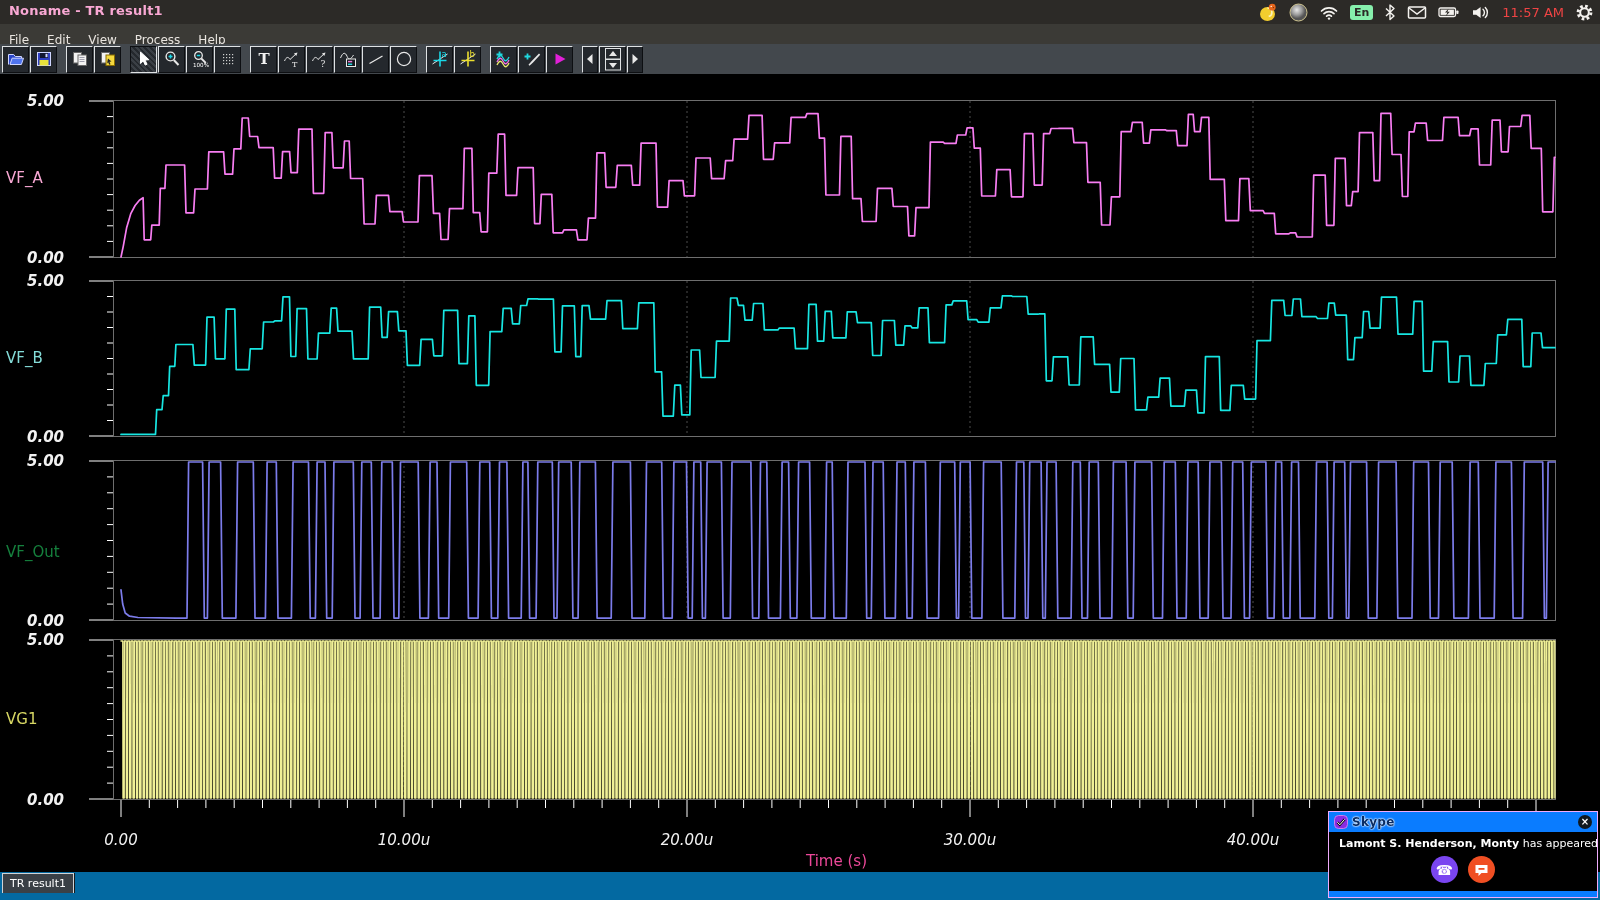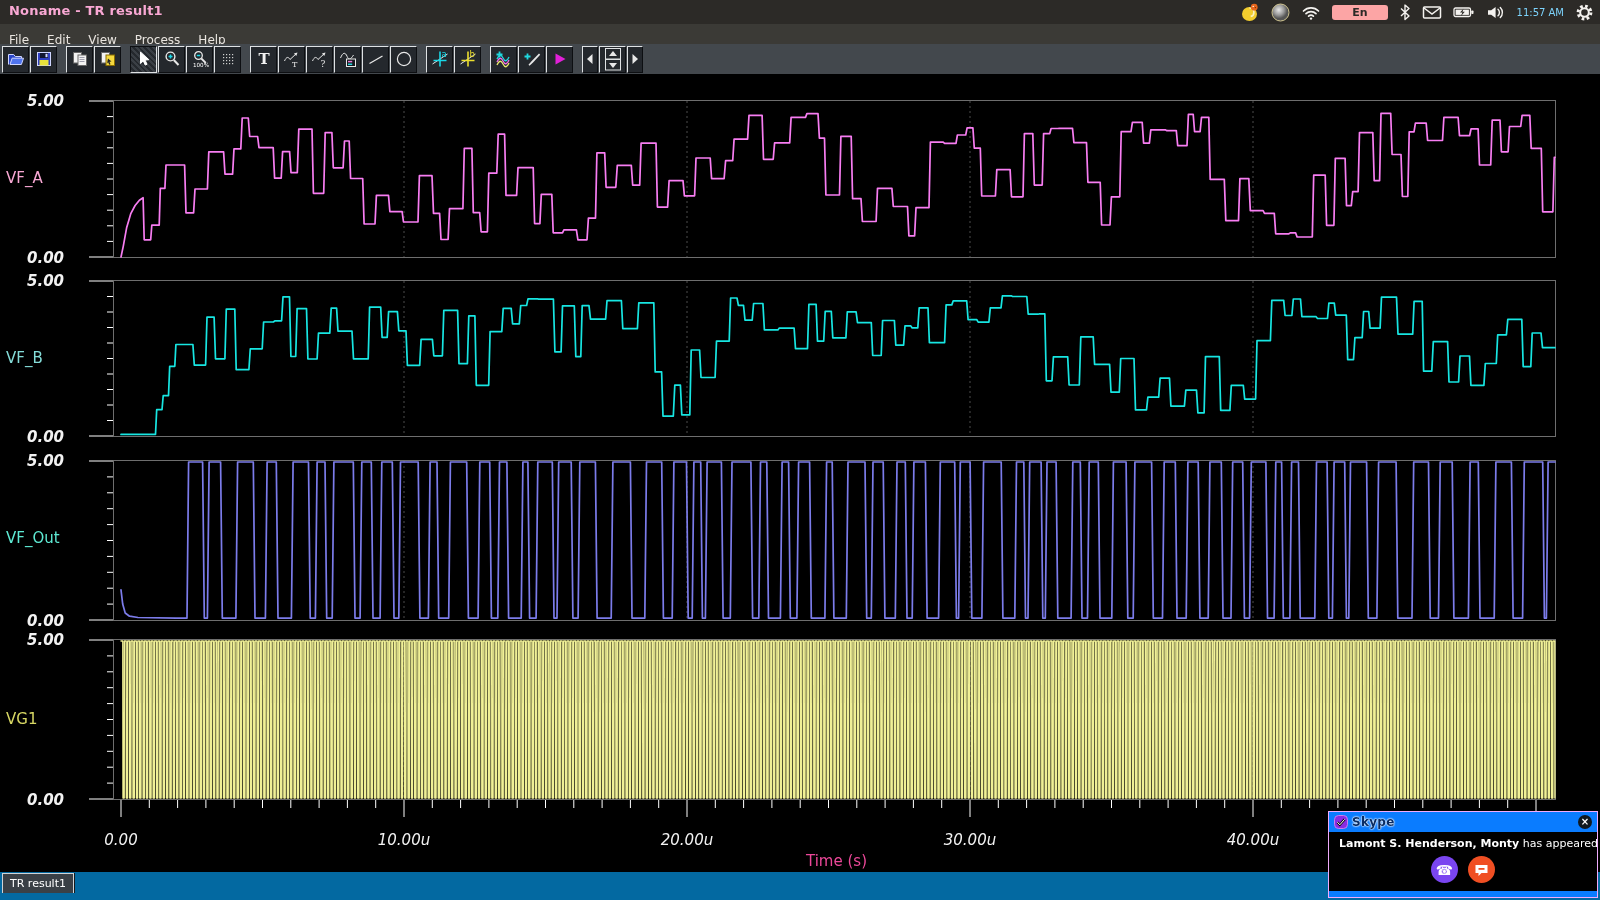--- a/index.html
+++ b/index.html
@@ -3,22 +3,22 @@
 <meta charset="utf-8">
 <style>
   html,body{margin:0;padding:0;background:#000;}
   body{width:1600px;height:900px;position:relative;overflow:hidden;
        font-family:"DejaVu Sans",sans-serif;-webkit-font-smoothing:antialiased;}
   
   #titlebar{position:absolute;left:0;top:0;width:1600px;height:24px;background:#2c2a27;z-index:5;}
   #title-text{position:absolute;left:9px;top:3px;font-size:13px;font-weight:bold;color:#f9a8d4;letter-spacing:.2px;}
   #tray{position:absolute;right:6px;top:0;height:24px;display:flex;align-items:center;gap:11px;}
   .tray-ic{display:flex;align-items:center;justify-content:center;height:24px;}
-  #kbd-ind{background:#fca5a5;color:#2c2a27;font-size:11px;font-weight:bold;border-radius:3px;padding:1px 20px;line-height:13px;}
-  #clock-text{color:#7dd3fc;font-size:10px;}
+  #kbd-ind{background:#86efac;color:#2c2a27;font-size:11px;font-weight:bold;border-radius:3px;padding:1px 4px;line-height:13px;}
+  #clock-text{color:#ef4444;font-size:13px;}
   #menubar{position:absolute;left:0;top:24px;width:1600px;height:32px;background:#3b3a36;z-index:5;display:flex;align-items:center;}
   .menu-item{color:#e9e5e0;font-size:12px;padding:0 9px;line-height:20px;cursor:default;}
   .menu-item u{text-decoration:underline;}
   #toolbar{position:absolute;left:0;top:44px;width:1600px;height:30px;background:#43484d;z-index:5;display:flex;align-items:center;padding-left:2px;box-sizing:border-box;}
   .tgap{width:8px;flex:0 0 auto;}
   .tbtn{flex:0 0 auto;width:27px;height:27px;background:#24282d;border:1px solid;border-color:#dfe2e4 #0d0f12 #0d0f12 #dfe2e4;box-sizing:border-box;display:flex;align-items:center;justify-content:center;margin-right:1px;}
   .tbtn.pressed{border-color:#0d0f12 #dfe2e4 #dfe2e4 #0d0f12;background-image:repeating-linear-gradient(45deg,#3a3f45 0 2px,#24282d 2px 4px);}
   .tbtn.narrow{width:16px;}
   .tbtn svg{display:block;}
   
@@ -396,21 +396,21 @@
       <line x1="0" y1="112.3" x2="-6" y2="112.3" stroke="#fff"></line>
       <line x1="0" y1="96.4" x2="-6" y2="96.4" stroke="#fff"></line>
       <line x1="0" y1="80.5" x2="-6" y2="80.5" stroke="#fff"></line>
       <line x1="0" y1="64.6" x2="-6" y2="64.6" stroke="#fff"></line>
       <line x1="0" y1="48.7" x2="-6" y2="48.7" stroke="#fff"></line>
       <line x1="0" y1="32.8" x2="-6" y2="32.8" stroke="#fff"></line>
       <line x1="0" y1="16.9" x2="-6" y2="16.9" stroke="#fff"></line>
       <line x1="0" y1="1.0" x2="-24" y2="1.0" stroke="#fff"></line>
       <path d="M8.0 129.8 L9.7 144.1 L12.2 153.0 L16.5 156.2 L25.0 157.5 L63.2 158.1 L74.0 158.1 L75.6 2.0 L89.6 2.0 L91.3 158.1 L94.4 158.1 L96.1 2.0 L107.6 2.0 L109.3 158.1 L122.9 158.1 L124.6 2.0 L140.3 2.0 L142.0 158.1 L152.4 158.1 L154.1 2.0 L163.3 2.0 L165.0 158.1 L178.4 158.1 L180.1 2.0 L195.5 2.0 L197.2 158.1 L202.4 158.1 L204.1 2.0 L212.0 2.0 L213.7 158.1 L219.2 158.1 L220.9 2.0 L240.3 2.0 L242.0 158.1 L247.1 158.1 L248.8 2.0 L258.3 2.0 L260.0 158.1 L267.1 158.1 L268.8 2.0 L279.3 2.0 L281.0 158.1 L285.8 158.1 L287.5 2.0 L305.2 2.0 L306.9 158.1 L315.4 158.1 L317.1 2.0 L324.0 2.0 L325.7 158.1 L335.7 158.1 L337.4 2.0 L353.7 2.0 L355.4 158.1 L365.1 158.1 L366.8 2.0 L376.7 2.0 L378.4 158.1 L384.8 158.1 L386.5 2.0 L393.9 2.0 L395.6 158.1 L408.2 158.1 L409.9 2.0 L414.9 2.0 L416.6 158.1 L423.1 158.1 L424.8 2.0 L439.3 2.0 L441.0 158.1 L444.0 158.1 L445.7 2.0 L458.2 2.0 L459.9 158.1 L465.1 158.1 L466.8 2.0 L482.4 2.0 L484.1 158.1 L498.2 158.1 L499.9 2.0 L517.4 2.0 L519.0 158.1 L531.8 158.1 L533.5 2.0 L548.7 2.0 L550.4 158.1 L559.2 158.1 L560.9 2.0 L573.5 2.0 L575.2 158.1 L579.2 158.1 L580.9 2.0 L587.7 2.0 L589.4 158.1 L592.4 158.1 L594.1 2.0 L608.4 2.0 L610.1 158.1 L617.3 158.1 L619.0 2.0 L637.9 2.0 L639.6 158.1 L645.8 158.1 L647.5 2.0 L653.8 2.0 L655.5 158.1 L667.4 158.1 L669.1 2.0 L675.6 2.0 L677.3 158.1 L683.9 158.1 L685.6 2.0 L696.6 2.0 L698.3 158.1 L711.9 158.1 L713.6 2.0 L719.2 2.0 L720.9 158.1 L733.3 158.1 L735.0 2.0 L752.0 2.0 L753.7 158.1 L758.3 158.1 L760.0 2.0 L770.2 2.0 L771.9 158.1 L782.3 158.1 L784.0 2.0 L792.3 2.0 L794.0 158.1 L799.2 158.1 L800.9 2.0 L812.4 2.0 L814.1 158.1 L825.6 158.1 L827.3 2.0 L841.7 2.0 L843.4 158.1 L845.6 158.1 L847.3 2.0 L857.1 2.0 L858.8 158.1 L868.9 158.1 L870.6 2.0 L888.2 2.0 L889.9 158.1 L901.8 158.1 L903.5 2.0 L910.8 2.0 L912.5 158.1 L915.0 158.1 L916.7 2.0 L928.1 2.0 L929.8 158.1 L932.3 158.1 L934.0 2.0 L943.1 2.0 L944.8 158.1 L958.1 158.1 L959.8 2.0 L967.3 2.0 L969.0 158.1 L974.5 158.1 L976.2 2.0 L985.3 2.0 L987.0 158.1 L998.8 158.1 L1000.4 2.0 L1013.1 2.0 L1014.8 158.1 L1020.2 158.1 L1021.9 2.0 L1038.6 2.0 L1040.3 158.1 L1049.5 158.1 L1051.2 2.0 L1062.3 2.0 L1064.0 158.1 L1073.2 158.1 L1074.9 2.0 L1085.2 2.0 L1086.9 158.1 L1095.2 158.1 L1096.9 2.0 L1108.3 2.0 L1110.0 158.1 L1118.0 158.1 L1119.7 2.0 L1129.7 2.0 L1131.4 158.1 L1136.6 158.1 L1138.3 2.0 L1152.9 2.0 L1154.5 158.1 L1161.1 158.1 L1162.8 2.0 L1168.6 2.0 L1170.3 158.1 L1176.9 158.1 L1178.6 2.0 L1185.5 2.0 L1187.2 158.1 L1201.8 158.1 L1203.5 2.0 L1214.1 2.0 L1215.8 158.1 L1219.4 158.1 L1221.1 2.0 L1231.7 2.0 L1233.4 158.1 L1235.8 158.1 L1237.5 2.0 L1253.6 2.0 L1255.3 158.1 L1263.9 158.1 L1265.6 2.0 L1283.1 2.0 L1284.8 158.1 L1299.0 158.1 L1300.7 2.0 L1315.5 2.0 L1317.2 158.1 L1325.5 158.1 L1327.2 2.0 L1339.2 2.0 L1340.9 158.1 L1355.4 158.1 L1357.1 2.0 L1365.3 2.0 L1367.0 158.1 L1381.2 158.1 L1382.9 2.0 L1398.4 2.0 L1400.1 158.1 L1409.6 158.1 L1411.3 2.0 L1429.7 2.0 L1431.4 158.1 L1433.4 158.1 L1435.1 2.0 L1442.0 2.0" fill="none" stroke="#7c7cea" stroke-width="1.7" stroke-linejoin="round" stroke-linecap="round"></path>
     </svg>
-    <div class="plabel" style="left:6px;top:529px;color:#5eead4">VF_Out</div>
+    <div class="plabel" style="left:6px;top:543px;color:#15803d">VF_Out</div>
     <div class="ylab" style="left:27px;top:452px">5.00</div>
     <div class="ylab" style="left:27px;top:612px">0.00</div>
     <svg class="panel" style="left:113px;top:639px" width="1443" height="161">
       <rect x="0.5" y="0.5" width="1442" height="160" fill="none" stroke="#6e6e6e"></rect>
       <line x1="291.0" y1="1" x2="291.0" y2="160" stroke="#4c4c4c" stroke-dasharray="2 3"></line>
       <line x1="574.0" y1="1" x2="574.0" y2="160" stroke="#4c4c4c" stroke-dasharray="2 3"></line>
       <line x1="857.0" y1="1" x2="857.0" y2="160" stroke="#4c4c4c" stroke-dasharray="2 3"></line>
       <line x1="1140.0" y1="1" x2="1140.0" y2="160" stroke="#4c4c4c" stroke-dasharray="2 3"></line>
       <line x1="0" y1="160.0" x2="-24" y2="160.0" stroke="#fff"></line>
       <line x1="0" y1="144.1" x2="-6" y2="144.1" stroke="#fff"></line>

